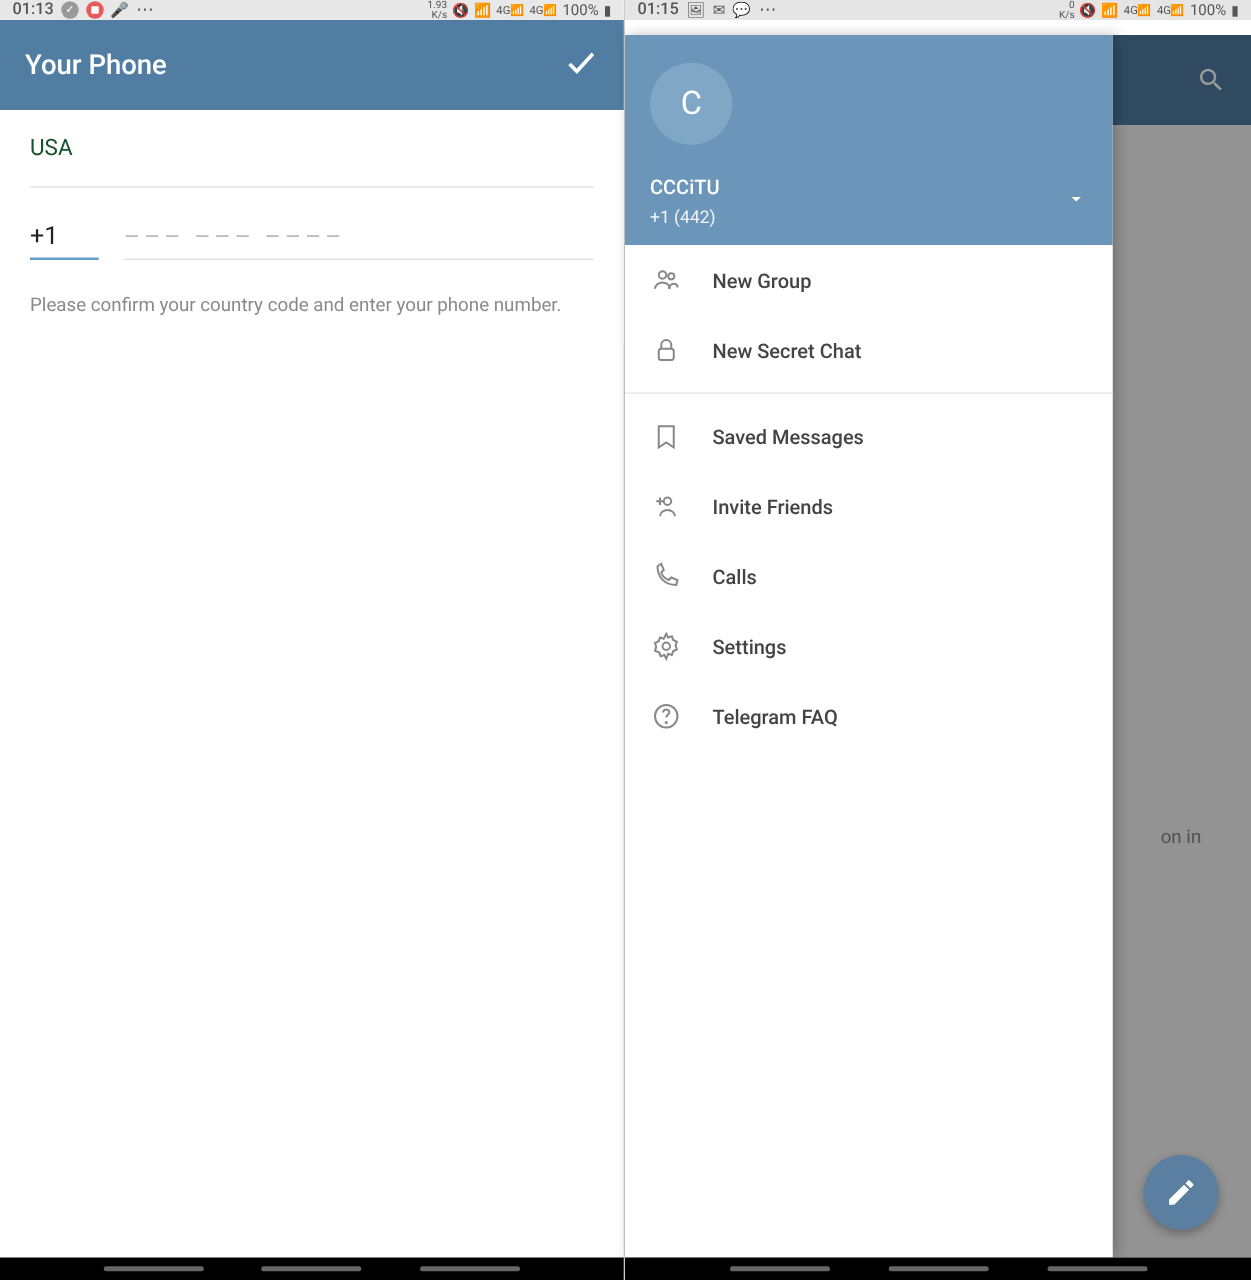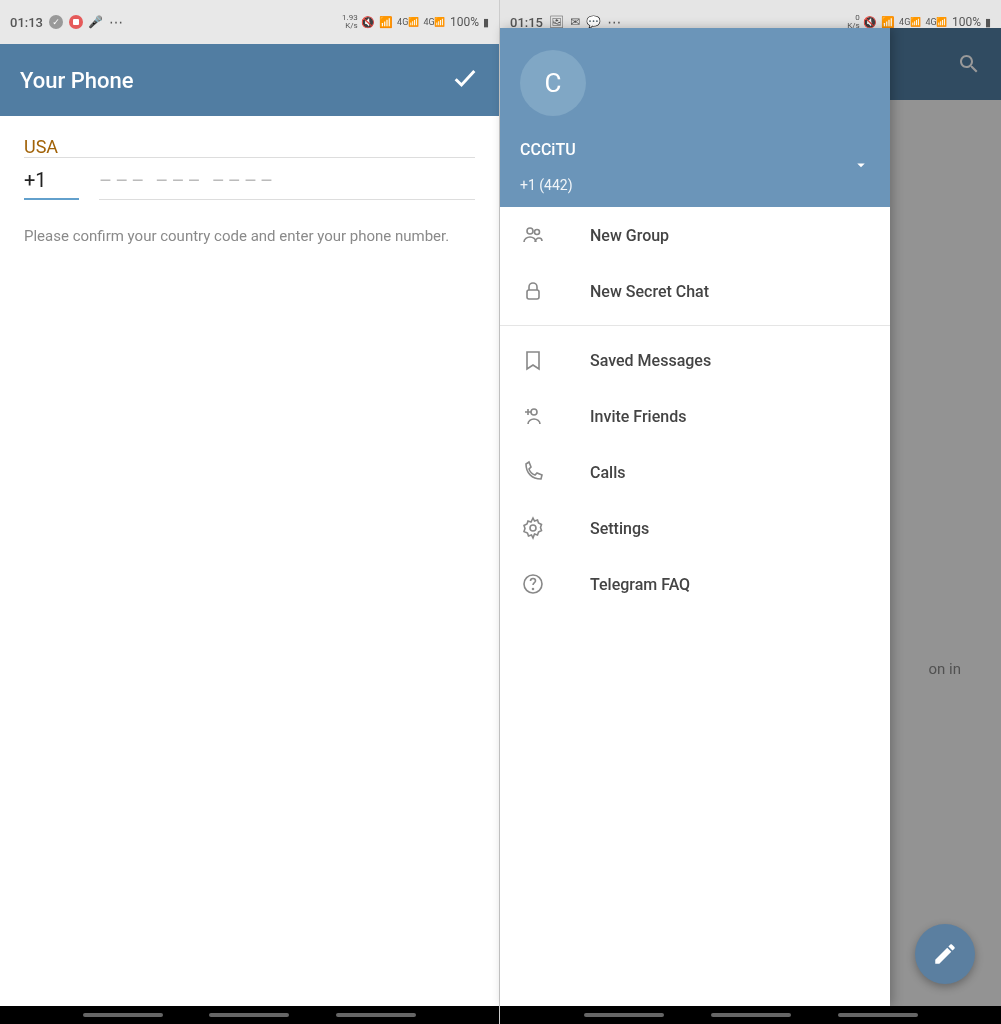--- a/index.html
+++ b/index.html
@@ -2,63 +2,63 @@
 <html><head>
 <meta charset="utf-8">
 <style>
   * { box-sizing: border-box; margin: 0; padding: 0; font-family: -apple-system, Roboto, "Helvetica Neue", Arial, sans-serif; }
   body { background: #fff; width: 1001px; height: 1024px; overflow: hidden; display: flex; }
   .phone { position: relative; height: 100%; background: #fff; }
   .phone-left { width: 500px; border-right: 1px solid #ccc; }
   .phone-right { width: 501px; }
   
   
-  .status-bar { height: 44px; background: #e8e8e8; display: flex; align-items: center; justify-content: space-between; padding: 0 10px; font-size: 12px; color: #555; }
+  .status-bar { height: 16px; background: #e8e8e8; display: flex; align-items: flex-end; justify-content: space-between; padding: 0 10px; font-size: 12px; color: #555; }
   .phone-left .status-bar { background: #e8e8e8; }
   .phone-right .status-bar { background: #e5e5e5; }
   .status-left { display: flex; align-items: center; gap: 6px; }
   .status-right { display: flex; align-items: center; gap: 4px; font-size: 11px; }
   .status-time { font-weight: 500; font-size: 13px; }
   .dots::after { content: "⋯"; font-size: 14px; }
   .icon-small { width: 14px; height: 14px; display: inline-flex; align-items: center; justify-content: center; }
   .battery-text { font-size: 12px; }
   
   
   .app-bar { background: #517da2; color: #fff; height: 72px; display: flex; align-items: center; padding: 0 20px; justify-content: space-between; }
   .app-bar-title { font-size: 22px; font-weight: 500; }
   .check-icon svg { width: 28px; height: 28px; stroke: #fff; stroke-width: 2.5; fill: none; }
   
   
   .content { padding: 20px 24px; background: #fff; }
-  .country-field { border-bottom: 1px solid #ddd; padding-bottom: 0; font-size: 18px; color: #a16207; margin-bottom: 10px; }
+  .country-field { border-bottom: 1px solid #ddd; padding-bottom: 20px; font-size: 18px; color: #14532d; margin-bottom: 26px; }
   .phone-row { display: flex; gap: 20px; align-items: flex-end; margin-bottom: 26px; }
   .code-field { width: 55px; border-bottom: 2px solid #62a0cc; padding-bottom: 6px; font-size: 20px; color: #222; }
   .number-field { flex: 1; border-bottom: 1px solid #ddd; padding-bottom: 6px; font-size: 20px; color: #bbb; letter-spacing: 3px; }
   .hint-text { font-size: 15px; color: #8a8a8a; line-height: 1.4; }
   
   
   .bg-dim { position: absolute; inset: 0; background: rgba(0,0,0,0.4); }
   .bg-app-bar { position: absolute; top: 28px; left: 0; right: 0; height: 72px; background: #517da2; display: flex; align-items: center; justify-content: flex-end; padding-right: 20px; }
   .bg-app-bar svg { width: 24px; height: 24px; fill: #fff; }
   .bg-content { position: absolute; top: 100px; left: 0; right: 0; bottom: 18px; background: #f5f5f5; }
   .bg-text { position: absolute; top: 560px; right: 40px; font-size: 15px; color: #888; }
   .fab { position: absolute; bottom: 40px; right: 26px; width: 60px; height: 60px; border-radius: 50%; background: #5b7fa0; display: flex; align-items: center; justify-content: center; box-shadow: 0 3px 8px rgba(0,0,0,0.3); }
   .fab svg { width: 26px; height: 26px; fill: #fff; }
   
   
   .drawer { position: absolute; top: 28px; left: 0; width: 390px; bottom: 18px; background: #fff; box-shadow: 3px 0 10px rgba(0,0,0,0.25); display: flex; flex-direction: column; }
   .drawer-header { background: #6b95b9; color: #fff; padding: 22px 20px 14px 20px; }
   .avatar { width: 66px; height: 66px; border-radius: 50%; background: #80a7c5; display: flex; align-items: center; justify-content: center; font-size: 26px; color: #fff; margin-bottom: 24px; }
   .drawer-header-row { display: flex; justify-content: space-between; align-items: center; }
-  .drawer-name { font-size: 16px; font-weight: 500; margin-bottom: 18px; }
+  .drawer-name { font-size: 16px; font-weight: 500; margin-bottom: 7px; }
   .drawer-phone { font-size: 14px; opacity: 0.9; }
   .drawer-expand svg { width: 18px; height: 18px; fill: #fff; }
   
   .menu { flex: 1; background: #fff; }
-  .menu-item { display: flex; align-items: center; height: 56px; padding: 12px 20px; gap: 44px; cursor: pointer; }
+  .menu-item { display: flex; align-items: center; height: 56px; padding: 12px 20px; gap: 24px; cursor: pointer; }
   .menu-icon { width: 26px; height: 26px; display: flex; align-items: center; justify-content: center; }
   .menu-icon svg { width: 24px; height: 24px; fill: none; stroke: #888; stroke-width: 1.6; }
   .menu-label { font-size: 16px; color: #444; font-weight: 500; }
   .menu-divider { height: 1px; background: #e5e5e5; margin: 6px 0; }
   
   
   .nav-bar { position: absolute; bottom: 0; left: 0; right: 0; height: 18px; background: #000; display: flex; justify-content: space-around; align-items: center; padding: 0 60px; }
   .nav-pill { width: 80px; height: 4px; background: #666; border-radius: 2px; }
   .red-badge { width: 14px; height: 14px; border-radius: 50%; background: #e55a5a; display: inline-flex; align-items:center; justify-content:center; }
   .red-badge::after { content:""; width:6px; height:6px; background:#fff; border-radius:1px; }

